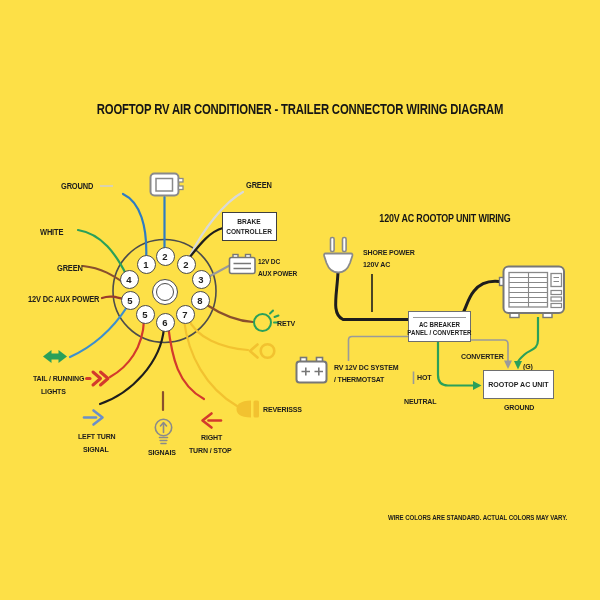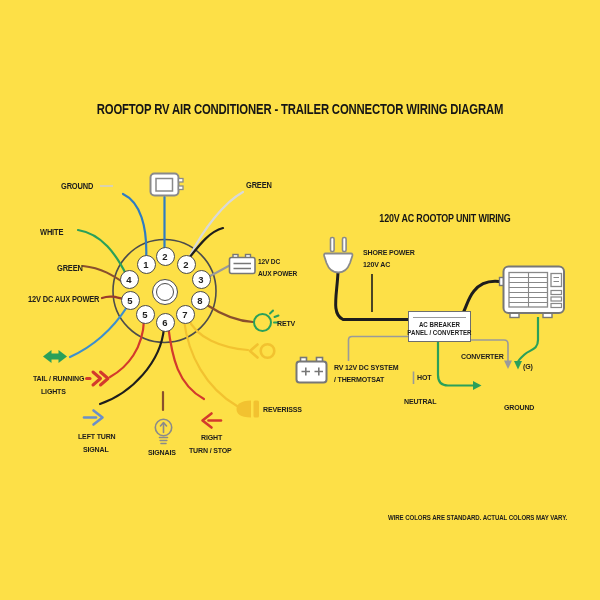--- a/index.html
+++ b/index.html
@@ -192,34 +192,43 @@
   <div class="lbl sm" style="left:78px;top:432px">LEFT TURN</div>
   <div class="lbl sm" style="left:83px;top:445px">SIGNAL</div>
   <div class="lbl sm" style="left:148px;top:448px">SIGNAIS</div>
   <div class="lbl sm" style="left:201px;top:433px">RIGHT</div>
   <div class="lbl sm" style="left:189px;top:446px">TURN / STOP</div>
   <div class="lbl sm" style="left:263px;top:405px">REVERISSS</div>
   <div class="lbl sm" style="left:277px;top:319px">RETV</div>
   <div class="lbl xs" style="left:258px;top:257px">12V DC</div>
   <div class="lbl xs" style="left:258px;top:269px">AUX POWER</div>
 
+  <div class="box" style="left:222px;top:212px;width:55px;height:29px;font-size:7.5px">
+    <div class="inner">
+      <div>BRAKE</div>
+      <div>CONTROLLER</div>
+    </div>
+  </div>
 
   <div class="lbl sm" style="left:363px;top:248px">SHORE POWER</div>
   <div class="lbl sm" style="left:363px;top:260px">120V AC</div>
   <div class="lbl sm" style="left:334px;top:363px">RV 12V DC SYSTEM</div>
   <div class="lbl sm" style="left:334px;top:375px">/ THERMOTSAT</div>
   <div class="lbl sm" style="left:417px;top:373px">HOT</div>
   <div class="lbl sm" style="left:404px;top:397px">NEUTRAL</div>
   <div class="lbl sm" style="left:461px;top:352px">CONVERTER</div>
   <div class="lbl sm" style="left:523px;top:362px">(G)</div>
   <div class="lbl sm" style="left:504px;top:403px">GROUND</div>
 
   <div class="box" style="left:408px;top:311px;width:63px;height:31px;font-size:7px;border-color:#6e6e6e;justify-content:flex-end;padding-bottom:3px">
     <div class="inner">
       <div>AC BREAKER</div>
       <div>PANEL / CONVERTER</div>
     </div>
   </div>
   <div class="breaker-rule"></div>
 
+  <div class="box" style="left:483px;top:370px;width:71px;height:29px;font-size:8px;border-color:#6e6e6e">
+    <div class="inner">ROOTOP AC UNIT</div>
+  </div>
 
   <div class="footnote">WIRE COLORS ARE STANDARD. ACTUAL COLORS MAY VARY.</div>
 </div>
 
 </body></html>

